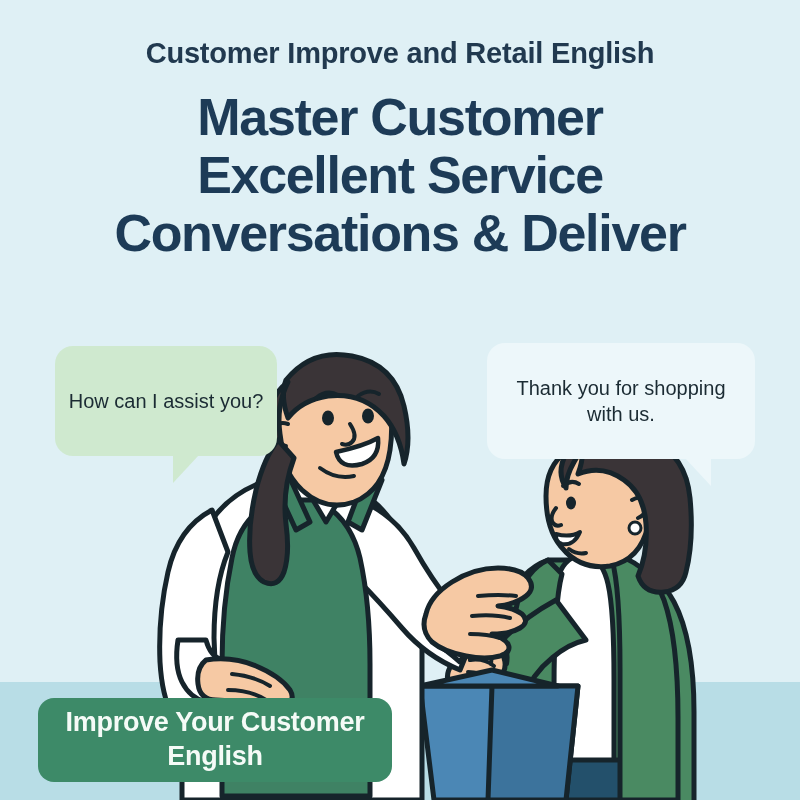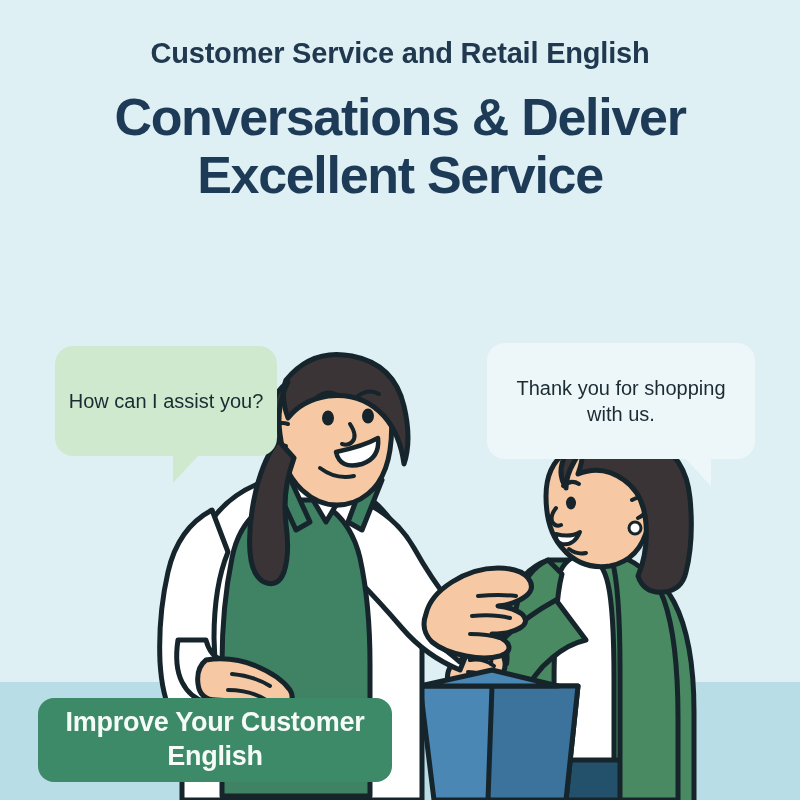--- a/index.html
+++ b/index.html
@@ -261,25 +261,26 @@
     </g>
 
     <g>
       <path class="white ol" d="M178 640 q-4 26 4 42 q8 16 24 20 l16 -42 q-12 -4 -16 -20 z"></path>
       <path class="skin ol" d="M206 660 q26 -4 50 6 q24 10 34 24 q6 10 -4 16 q-12 6 -32 0 q-22 -6 -38 -6 q-16 0 -18 -16 q-2 -16 8 -24 z"></path>
       <path class="olt" d="M232 674 q22 2 38 12"></path>
       <path class="olt" d="M228 690 q22 0 38 10"></path>
     </g>
   </svg>
 
-  <div class="eyebrow">Customer Service and Retail English</div>
+  <div class="eyebrow">Customer Improve and Retail English</div>
 
   <div class="headline">
+    <div>Master Customer</div>
+    <div>Excellent Service</div>
     <div>Conversations &amp; Deliver</div>
-    <div>Excellent Service</div>
   </div>
 
 
   <div class="bubble bubble-left">
     <span>How can I assist you?</span>
     <span class="tail"></span>
   </div>
 
   <div class="bubble bubble-right">
     <span>Thank you for shopping with us.</span>

